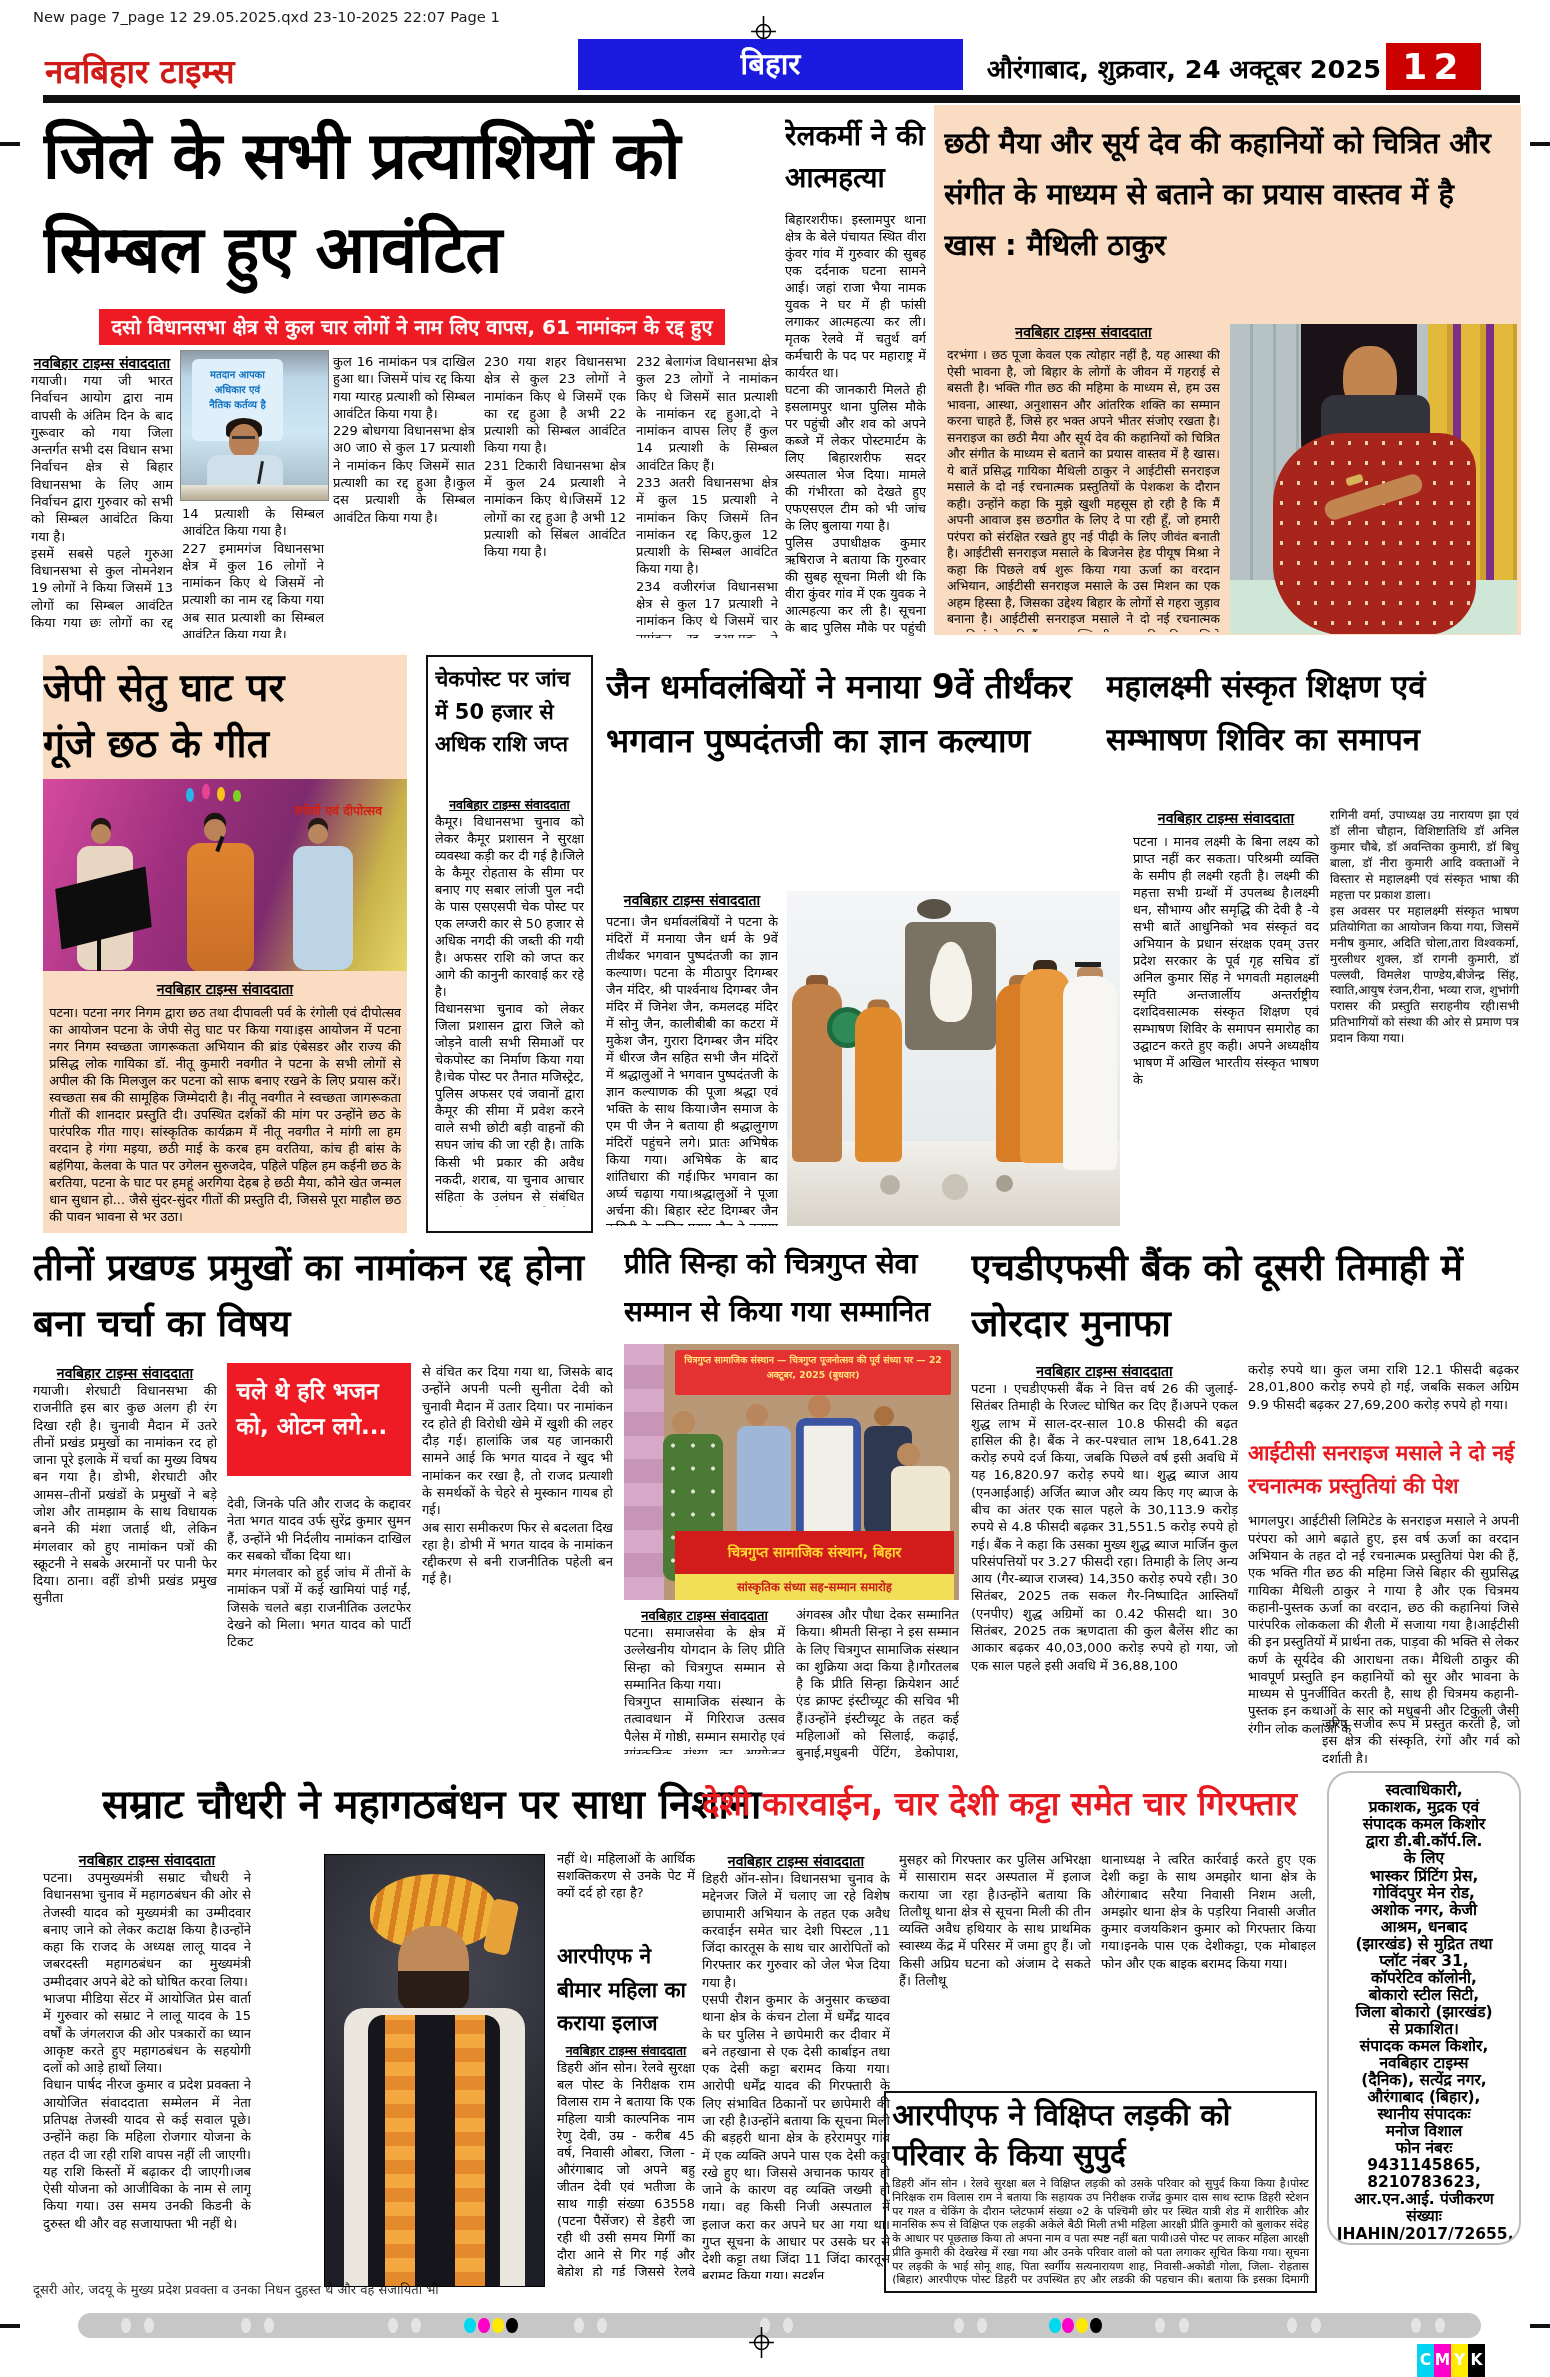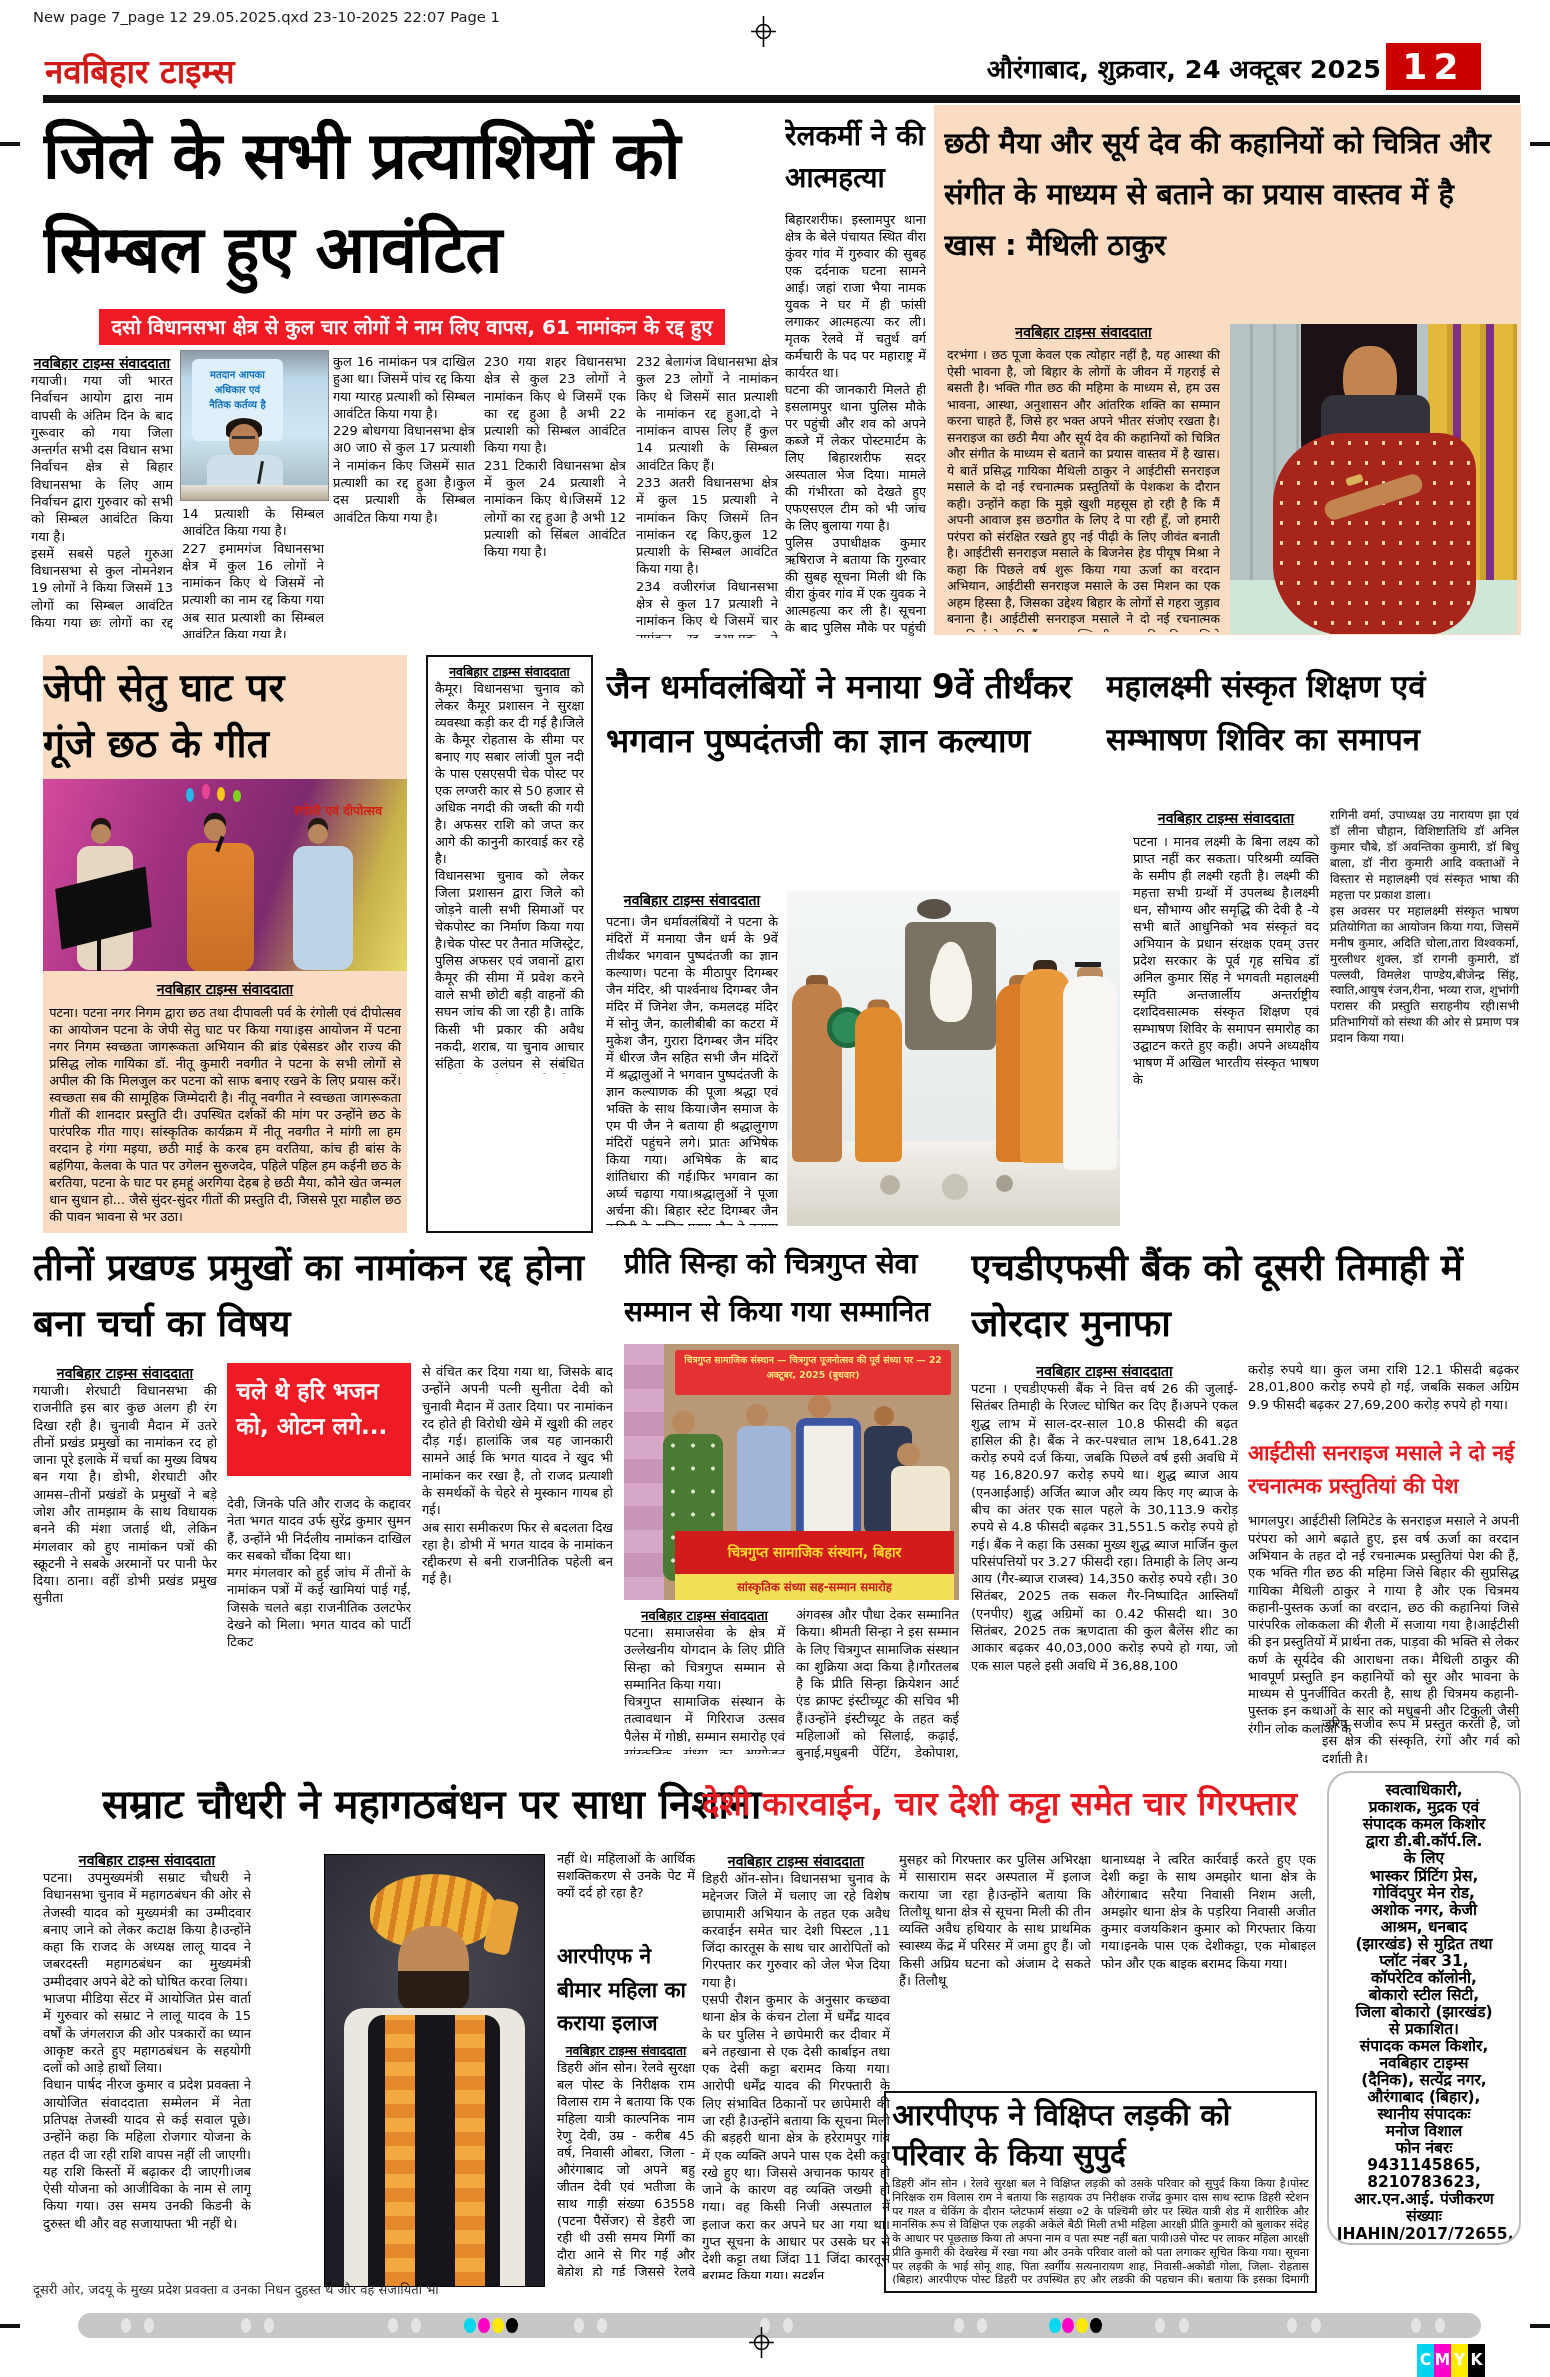--- a/index.html
+++ b/index.html
@@ -26,20 +26,21 @@
 <div class="page">
 
   <div class="abs" style="left:33px;top:7.8px;width:744px;height:20px;font-size:14.7px;color:#1c1c1c;">New page 7_page 12  29.05.2025.qxd  23-10-2025  22:07  Page 1</div>
   <svg class="abs crosshair" style="left:748px;top:15.5px;" viewBox="0 0 40 40">
     <circle cx="20" cy="20" r="9" fill="none" stroke="#000" stroke-width="2"></circle>
     <line x1="20" y1="0" x2="20" y2="40" stroke="#000" stroke-width="2"></line>
     <line x1="4" y1="20" x2="36" y2="20" stroke="#000" stroke-width="2"></line>
   </svg>
 
   <div class="abs" style="left:45px;top:48px;width:333px;height:43px;font-size:33px;font-weight:bold;color:#cf1a17;">नवबिहार टाइम्स</div>
+  <div class="abs" style="left:578px;top:39px;width:385px;height:51px;background:#1b1be0;color:#fff;font-size:29.5px;font-weight:bold;text-align:center;line-height:51px;">बिहार</div>
   <div class="abs" style="left:953px;top:51px;width:428px;height:37px;font-size:25.6px;font-weight:bold;text-align:right;">औरंगाबाद, शुक्रवार, 24 अक्टूबर 2025</div>
   <div class="abs" style="left:1386px;top:43px;width:95px;height:47px;background:#cb0100;color:#fff;font-size:36px;font-weight:bold;text-align:center;line-height:47px;letter-spacing:6.2px;">12</div>
   <div class="abs rule" style="left:43px;top:95px;width:1477px;height:7.8px;"></div>
   <div class="abs rule" style="left:0;top:142px;width:20px;height:3.9px;"></div>
   <div class="abs rule" style="left:1530px;top:142px;width:20px;height:3.9px;"></div>
 
   <div class="abs hl" style="left:43px;top:109px;width:736px;height:195px;font-size:65px;line-height:1.45;letter-spacing:-0.8px;">जिले के सभी प्रत्याशियों को सिम्बल हुए आवंटित</div>
   <div class="abs" style="left:99px;top:309px;width:626px;height:36px;background:#ee1b24;color:#fff;font-size:20px;font-weight:bold;text-align:center;line-height:36px;white-space:nowrap;overflow:hidden;">दसो विधानसभा क्षेत्र से कुल चार लोगों ने नाम लिए वापस, 61 नामांकन के रद्द हुए</div>
 
   <div class="abs" style="left:31px;top:353px;width:142px;height:285px;">
@@ -114,20 +115,21 @@
       <div class="abs" style="left:265px;top:45px;width:20px;height:20px;background:#b9875e;border-radius:50%;box-shadow:0 -6.2px 0 0 #241a14;"></div>
       <div class="abs" style="left:250px;top:67px;width:60px;height:124px;background:#bcd4e6;border-radius:12.4px;"></div>
       <div class="abs" style="left:14px;top:99px;width:93px;height:60px;background:#0d0d0d;transform:rotate(-14deg) skewX(-8deg);"></div>
       <div class="abs" style="left:54px;top:152px;width:3.9px;height:40px;background:#0d0d0d;"></div>
     </div>
     <div class="byline" style="position:absolute;left:0;top:324px;width:364px;">नवबिहार टाइम्स संवाददाता</div>
     <div class="bt" style="position:absolute;left:6.2px;top:349px;width:352px;height:223px;font-size:12.8px;">पटना। पटना नगर निगम द्वारा छठ तथा दीपावली पर्व के रंगोली एवं दीपोत्सव का आयोजन पटना के जेपी सेतु घाट पर किया गया।इस आयोजन में पटना नगर निगम स्वच्छता जागरूकता अभियान की ब्रांड एंबेसडर और राज्य की प्रसिद्ध लोक गायिका डॉ. नीतू कुमारी नवगीत ने पटना के सभी लोगों से अपील की कि मिलजुल कर पटना को साफ बनाए रखने के लिए प्रयास करें। स्वच्छता सब की सामूहिक जिम्मेदारी है। नीतू नवगीत ने स्वच्छता जागरूकता गीतों की शानदार प्रस्तुति दी। उपस्थित दर्शकों की मांग पर उन्होंने छठ के पारंपरिक गीत गाए। सांस्कृतिक कार्यक्रम में नीतू नवगीत ने मांगी ला हम वरदान हे गंगा मइया, छठी माई के करब हम वरतिया, कांच ही बांस के बहंगिया, केलवा के पात पर उगेलन सुरुजदेव, पहिले पहिल हम कईनी छठ के बरतिया, पटना के घाट पर हमहूं अरगिया देहब हे छठी मैया, कौने खेत जन्मल धान सुधान हो... जैसे सुंदर-सुंदर गीतों की प्रस्तुति दी, जिससे पूरा माहौल छठ की पावन भावना से भर उठा।</div>
   </div>
 
   <div class="abs" style="left:426px;top:655px;width:167px;height:578px;border:2.3px solid #111;box-sizing:border-box;padding:6.2px 7px;">
+    <div class="hl" style="font-size:21px;line-height:1.55;height:133px;">चेकपोस्ट पर जांच में 50 हजार से अधिक राशि जप्त</div>
     <div class="byline" style="width:100%;font-size:12.4px;">नवबिहार टाइम्स संवाददाता</div>
     <div class="bt pl" style="height:394px;font-size:12.8px;">कैमूर। विधानसभा चुनाव को लेकर कैमूर प्रशासन ने सुरक्षा व्यवस्था कड़ी कर दी गई है।जिले के कैमूर रोहतास के सीमा पर बनाए गए सबार लांजी पुल नदी के पास एसएसपी चेक पोस्ट पर एक लग्जरी कार से 50 हजार से अधिक नगदी की जब्ती की गयी है। अफसर राशि को जप्त कर आगे की कानुनी कारवाई कर रहे है।
 विधानसभा चुनाव को लेकर जिला प्रशासन द्वारा जिले को जोड़ने वाली सभी सिमाओं पर चेकपोस्ट का निर्माण किया गया है।चेक पोस्ट पर तैनात मजिस्ट्रेट, पुलिस अफसर एवं जवानों द्वारा कैमूर की सीमा में प्रवेश करने वाले सभी छोटी बड़ी वाहनों की सघन जांच की जा रही है। ताकि किसी भी प्रकार की अवैध नकदी, शराब, या चुनाव आचार संहिता के उलंघन से संबंधित सामग्री का परिवहन न हो सके।</div>
   </div>
 
   <div class="abs hl center" style="left:606px;top:660px;width:514px;height:223px;font-size:33px;line-height:1.65;">जैन धर्मावलंबियों ने मनाया 9वें तीर्थंकर भगवान पुष्पदंतजी का ज्ञान कल्याण</div>
   <div class="abs byline" style="left:606px;top:890px;width:172px;">नवबिहार टाइम्स संवाददाता</div>
   <div class="abs bt" style="left:606px;top:913px;width:172px;height:313px;font-size:12.8px;">पटना। जैन धर्मावलंबियों ने पटना के मंदिरों में मनाया जैन धर्म के 9वें तीर्थंकर भगवान पुष्पदंतजी का ज्ञान कल्याण। पटना के मीठापुर दिगम्बर जैन मंदिर, श्री पार्श्वनाथ दिगम्बर जैन मंदिर में जिनेश जैन, कमलदह मंदिर में सोनु जैन, कालीबीबी का कटरा में मुकेश जैन, गुरारा दिगम्बर जैन मंदिर में धीरज जैन सहित सभी जैन मंदिरों में श्रद्धालुओं ने भगवान पुष्पदंतजी के ज्ञान कल्याणक की पूजा श्रद्धा एवं भक्ति के साथ किया।जैन समाज के एम पी जैन ने बताया ही श्रद्धालुगण मंदिरों पहुंचने लगे। प्रातः अभिषेक किया गया। अभिषेक के बाद शांतिधारा की गई।फिर भगवान का अर्घ्य चढ़ाया गया।श्रद्धालुओं ने पूजा अर्चना की। बिहार स्टेट दिगम्बर जैन कमिटी के सचिव पराग जैन ने बताया कि पटना जिला अंतर्गत आनेवाले पटना कमलदाह, राजगृही, कुण्डलपुर सहित सभी दिगम्बर जैन मंदिरों में तीर्थंकर भगवान पुष्पदंत जी के ज्ञानकल्याणक की पूजा की गई।</div>
 
   <div class="abs photo" style="left:787px;top:891px;width:333px;height:335px;background:linear-gradient(#f4f6f7,#e7ebec 70%,#dfe2df);">

